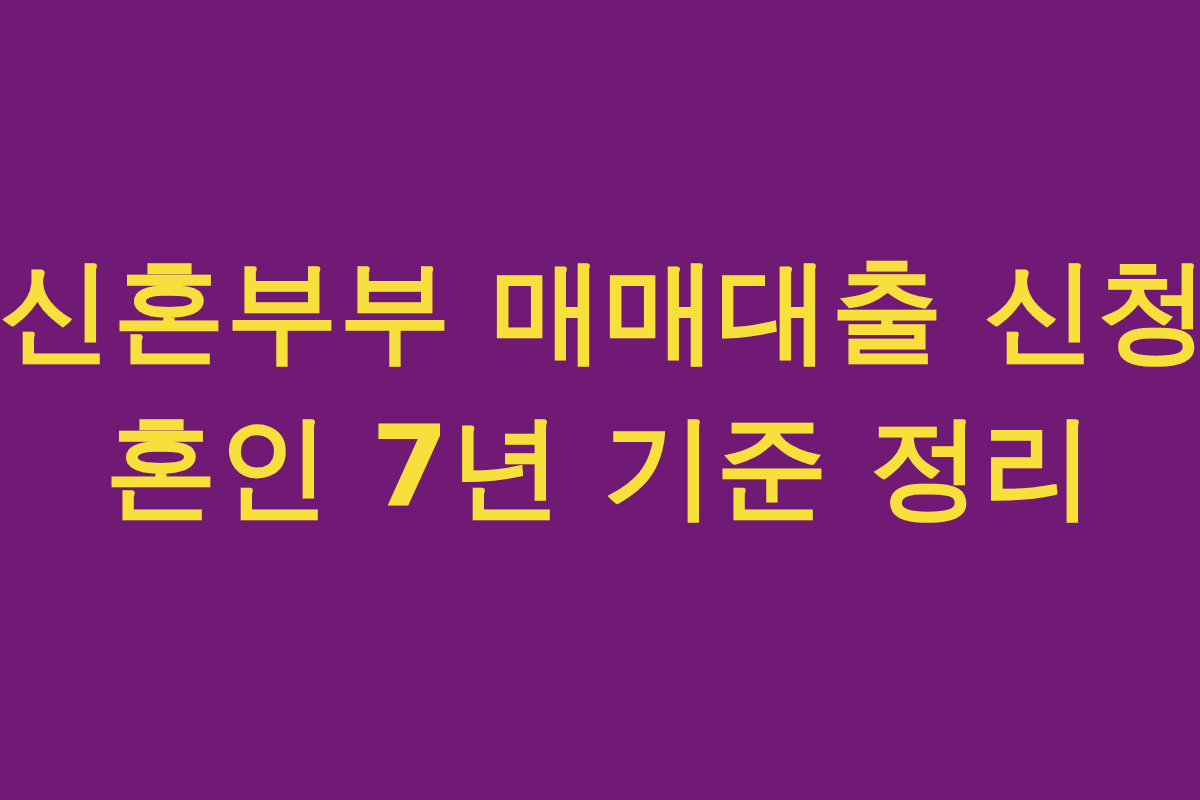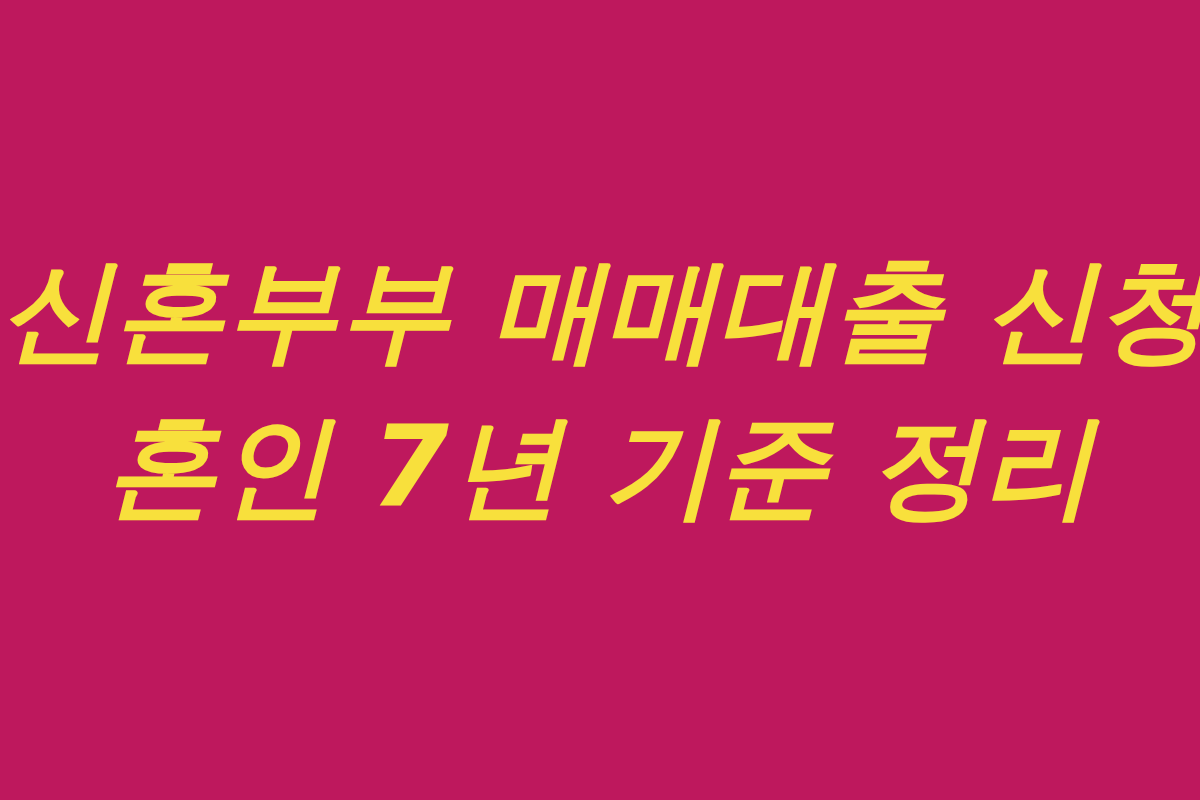--- a/index.html
+++ b/index.html
@@ -59,21 +59,21 @@
 
   
   #headline-line-2 {
     font-size: 112px;
     letter-spacing: 1px;
   }
 </style>
 </head>
 <body>
 
-<div id="thumbnail-canvas" style="background: #be185d; font-style: italic;">
+<div id="thumbnail-canvas" style="background: #701a75;">
 
   <div id="headline-block">
 
     <span class="headline-line" id="headline-line-1" style="color: rgb(248, 224, 60);">신혼부부 매매대출 신청</span>
 
     <span class="headline-line" id="headline-line-2" style="color: rgb(248, 224, 60);">혼인 7년 기준 정리</span>
 
   </div>
 
 </div>

